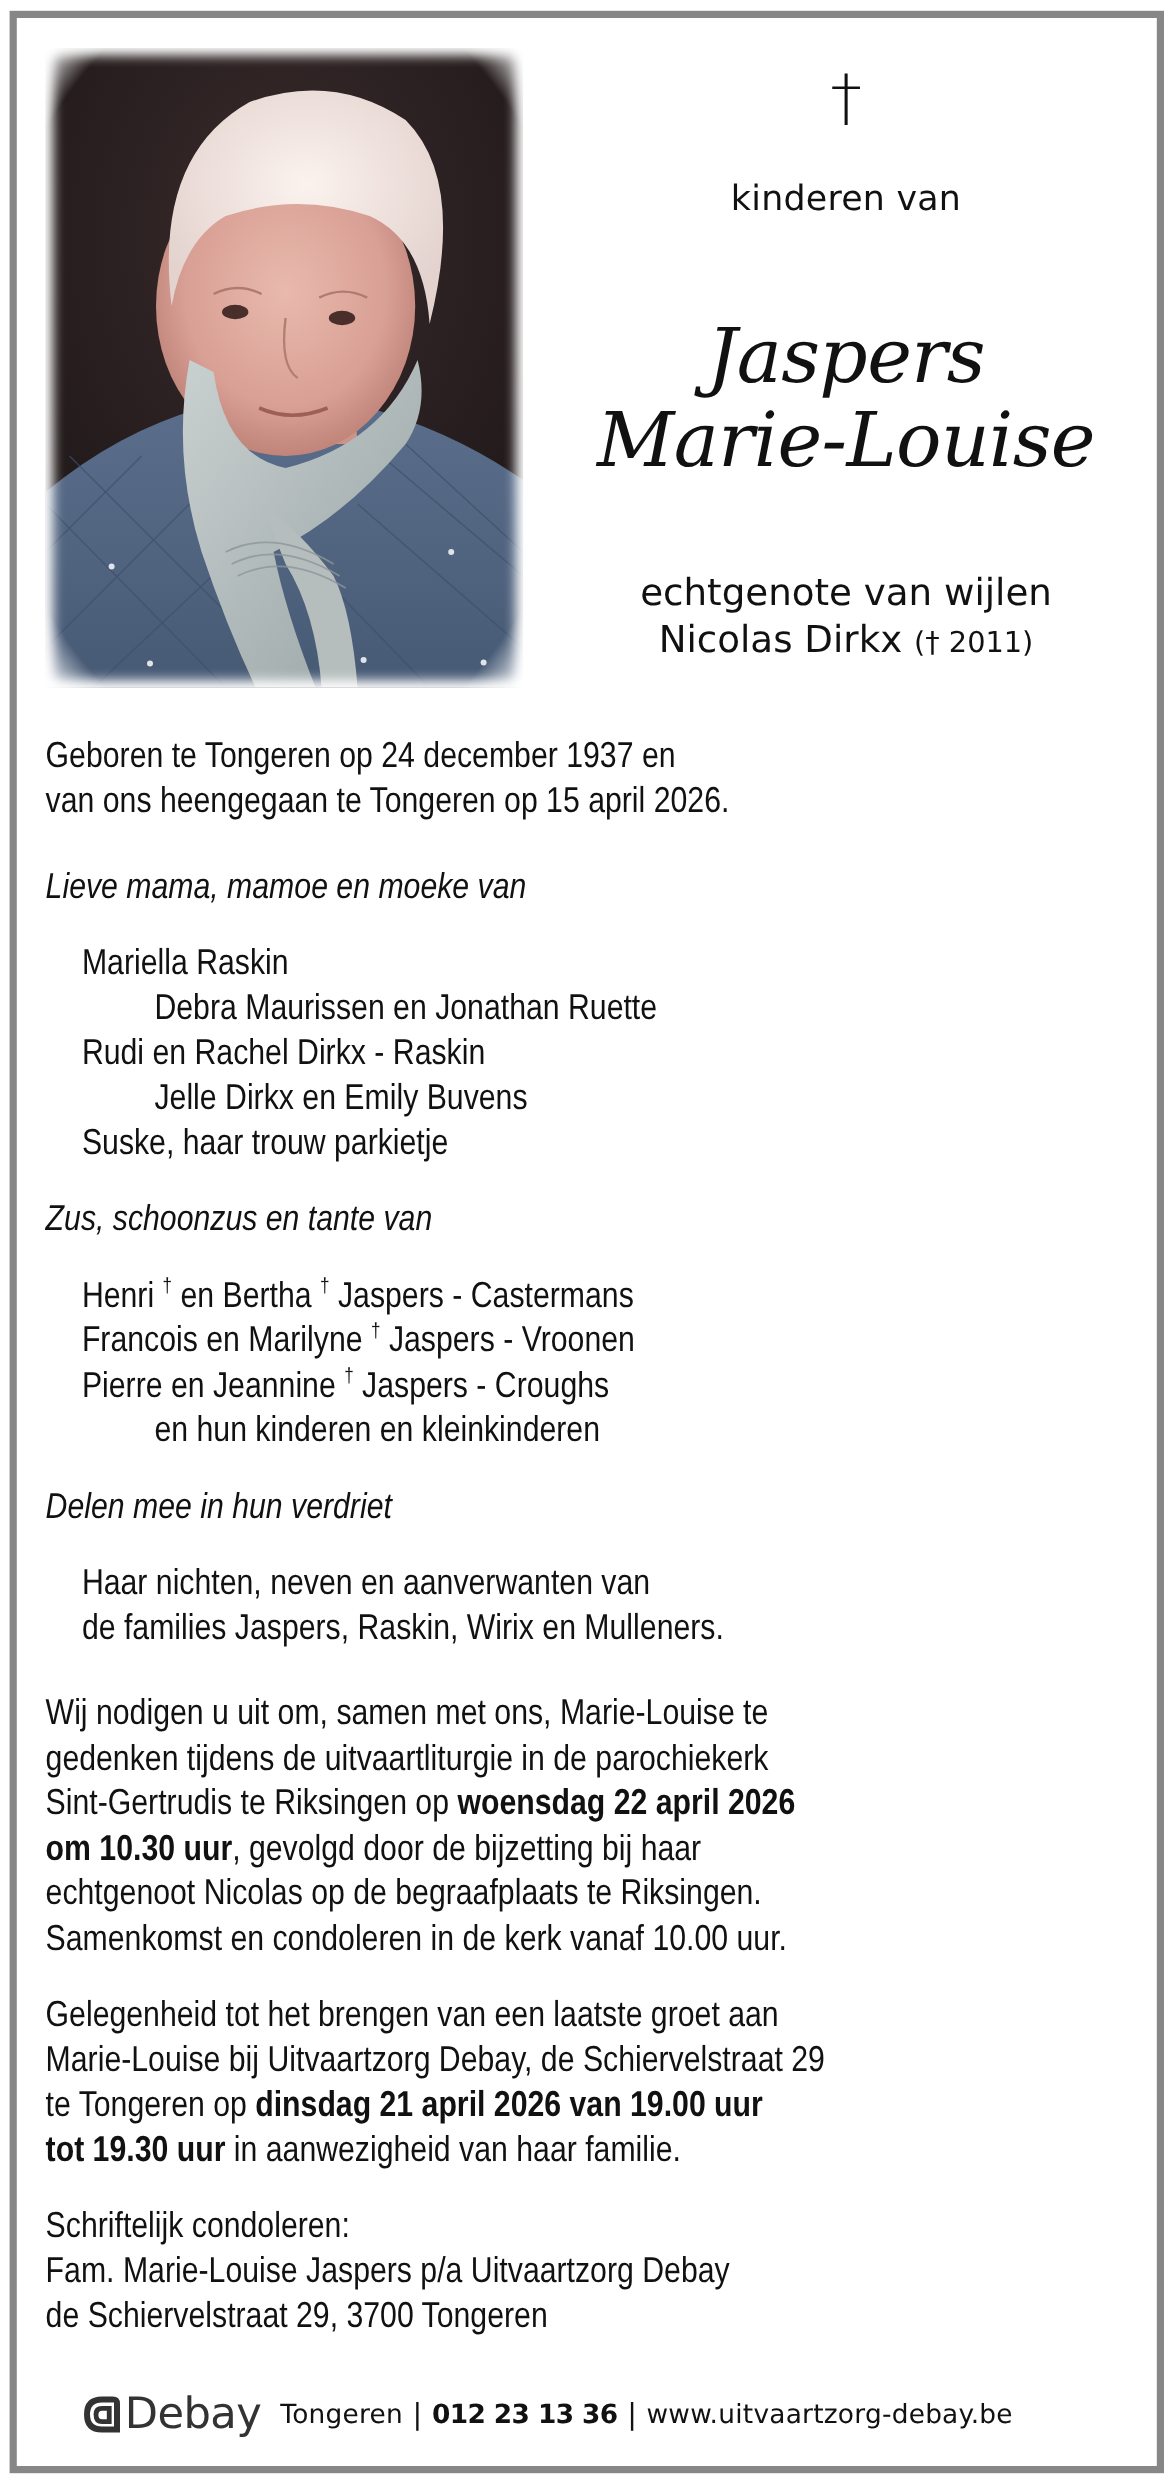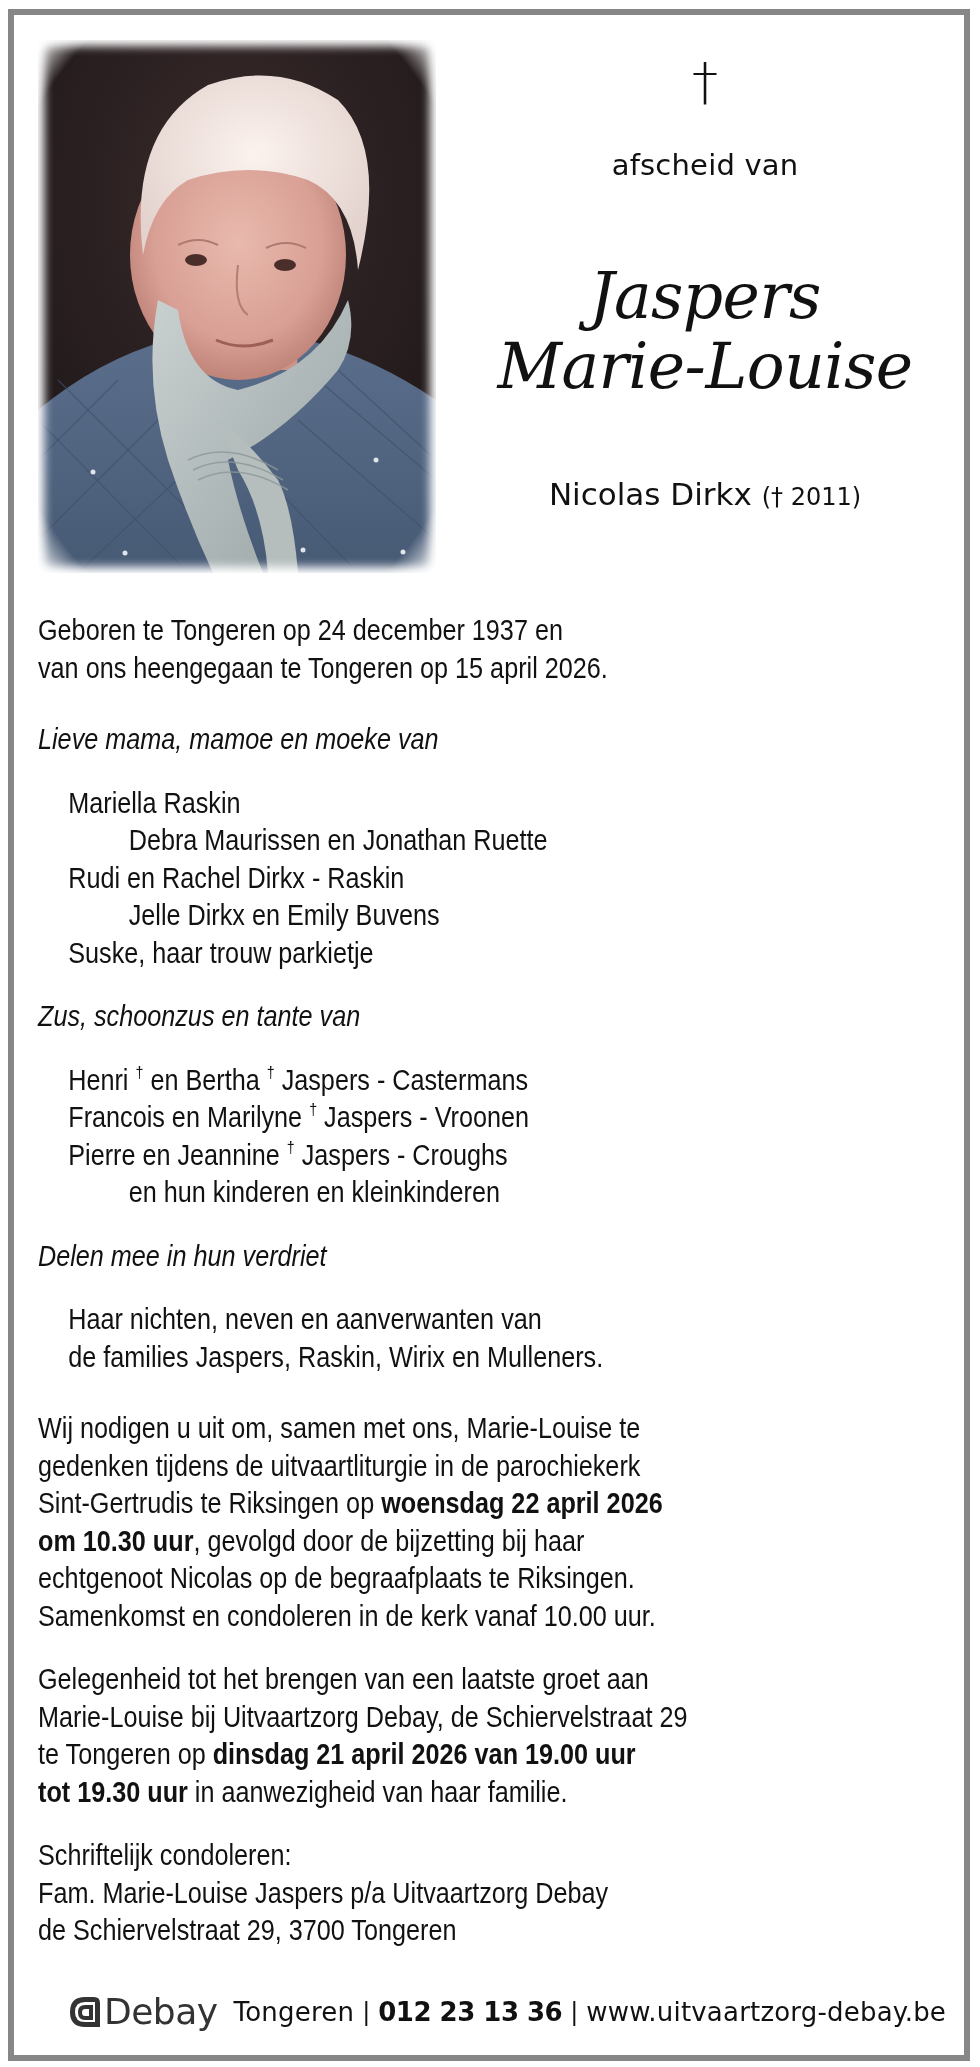--- a/index.html
+++ b/index.html
@@ -25,21 +25,21 @@
   .ind2 { padding-left: 108px; }
   .gap { height: 26px; }
   .gap-lg { height: 34px; }
   .b { font-weight: bold; }
   sup.dag { font-size: 17px; vertical-align: 12px; line-height: 0; }
 
   .footer { position: absolute; top: 1990px; left: 68px; height: 44px; display: flex; align-items: center; white-space: nowrap; font-family: "DejaVu Sans", sans-serif; color: #111; }
   .logo { display: flex; align-items: center; margin-right: 16px; }
   .logo-mark { width: 34px; height: 34px; margin-right: 2px; }
   .logo-text { font-family: "DejaVu Sans", sans-serif; font-size: 36px; color: #333; letter-spacing: -0.5px; line-height: 1; }
-  .f-item { font-size: 26px; letter-spacing: 0.2px; }
+  .f-item { font-size: 22px; letter-spacing: 0.2px; }
   .f-bold { font-weight: bold; letter-spacing: -0.5px; }
   .f-sep { font-size: 24px; margin: 0 8px; }
 </style>
 </head>
 <body>
 
 <div class="frame"></div>
 
 <div class="photo" title="Portrait of Marie-Louise Jaspers">
   <svg viewBox="0 0 398 533" preserveAspectRatio="none">
@@ -101,27 +101,28 @@
       <path d="M150 420 Q190 400 240 430"></path>
         <path d="M155 430 Q195 410 245 440"></path>
         <path d="M160 440 Q200 420 250 450"></path>
     </g>
   </svg>
 </div>
 
 <div class="right-col">
   <div class="cross">†</div>
   <div class="intro">
-    <div>afscheid van</div>
+    <div>kinderen van</div>
   </div>
   <div class="name">
     <div>Jaspers</div>
     <div>Marie-Louise</div>
   </div>
   <div class="spouse">
+    <div>echtgenote van wijlen</div>
     <div>
       <span>Nicolas Dirkx</span>
       <span class="small">(† 2011)</span>
     </div>
   </div>
 </div>
 
 <div class="body" id="body" style="transform: scaleX(0.84); width: 1077.38px;">
   <div class="line" style="display: block;">Geboren te Tongeren op 24 december 1937 en</div>
   <div class="line" style="display: block;">van ons heengegaan te Tongeren op 15 april 2026.</div>

